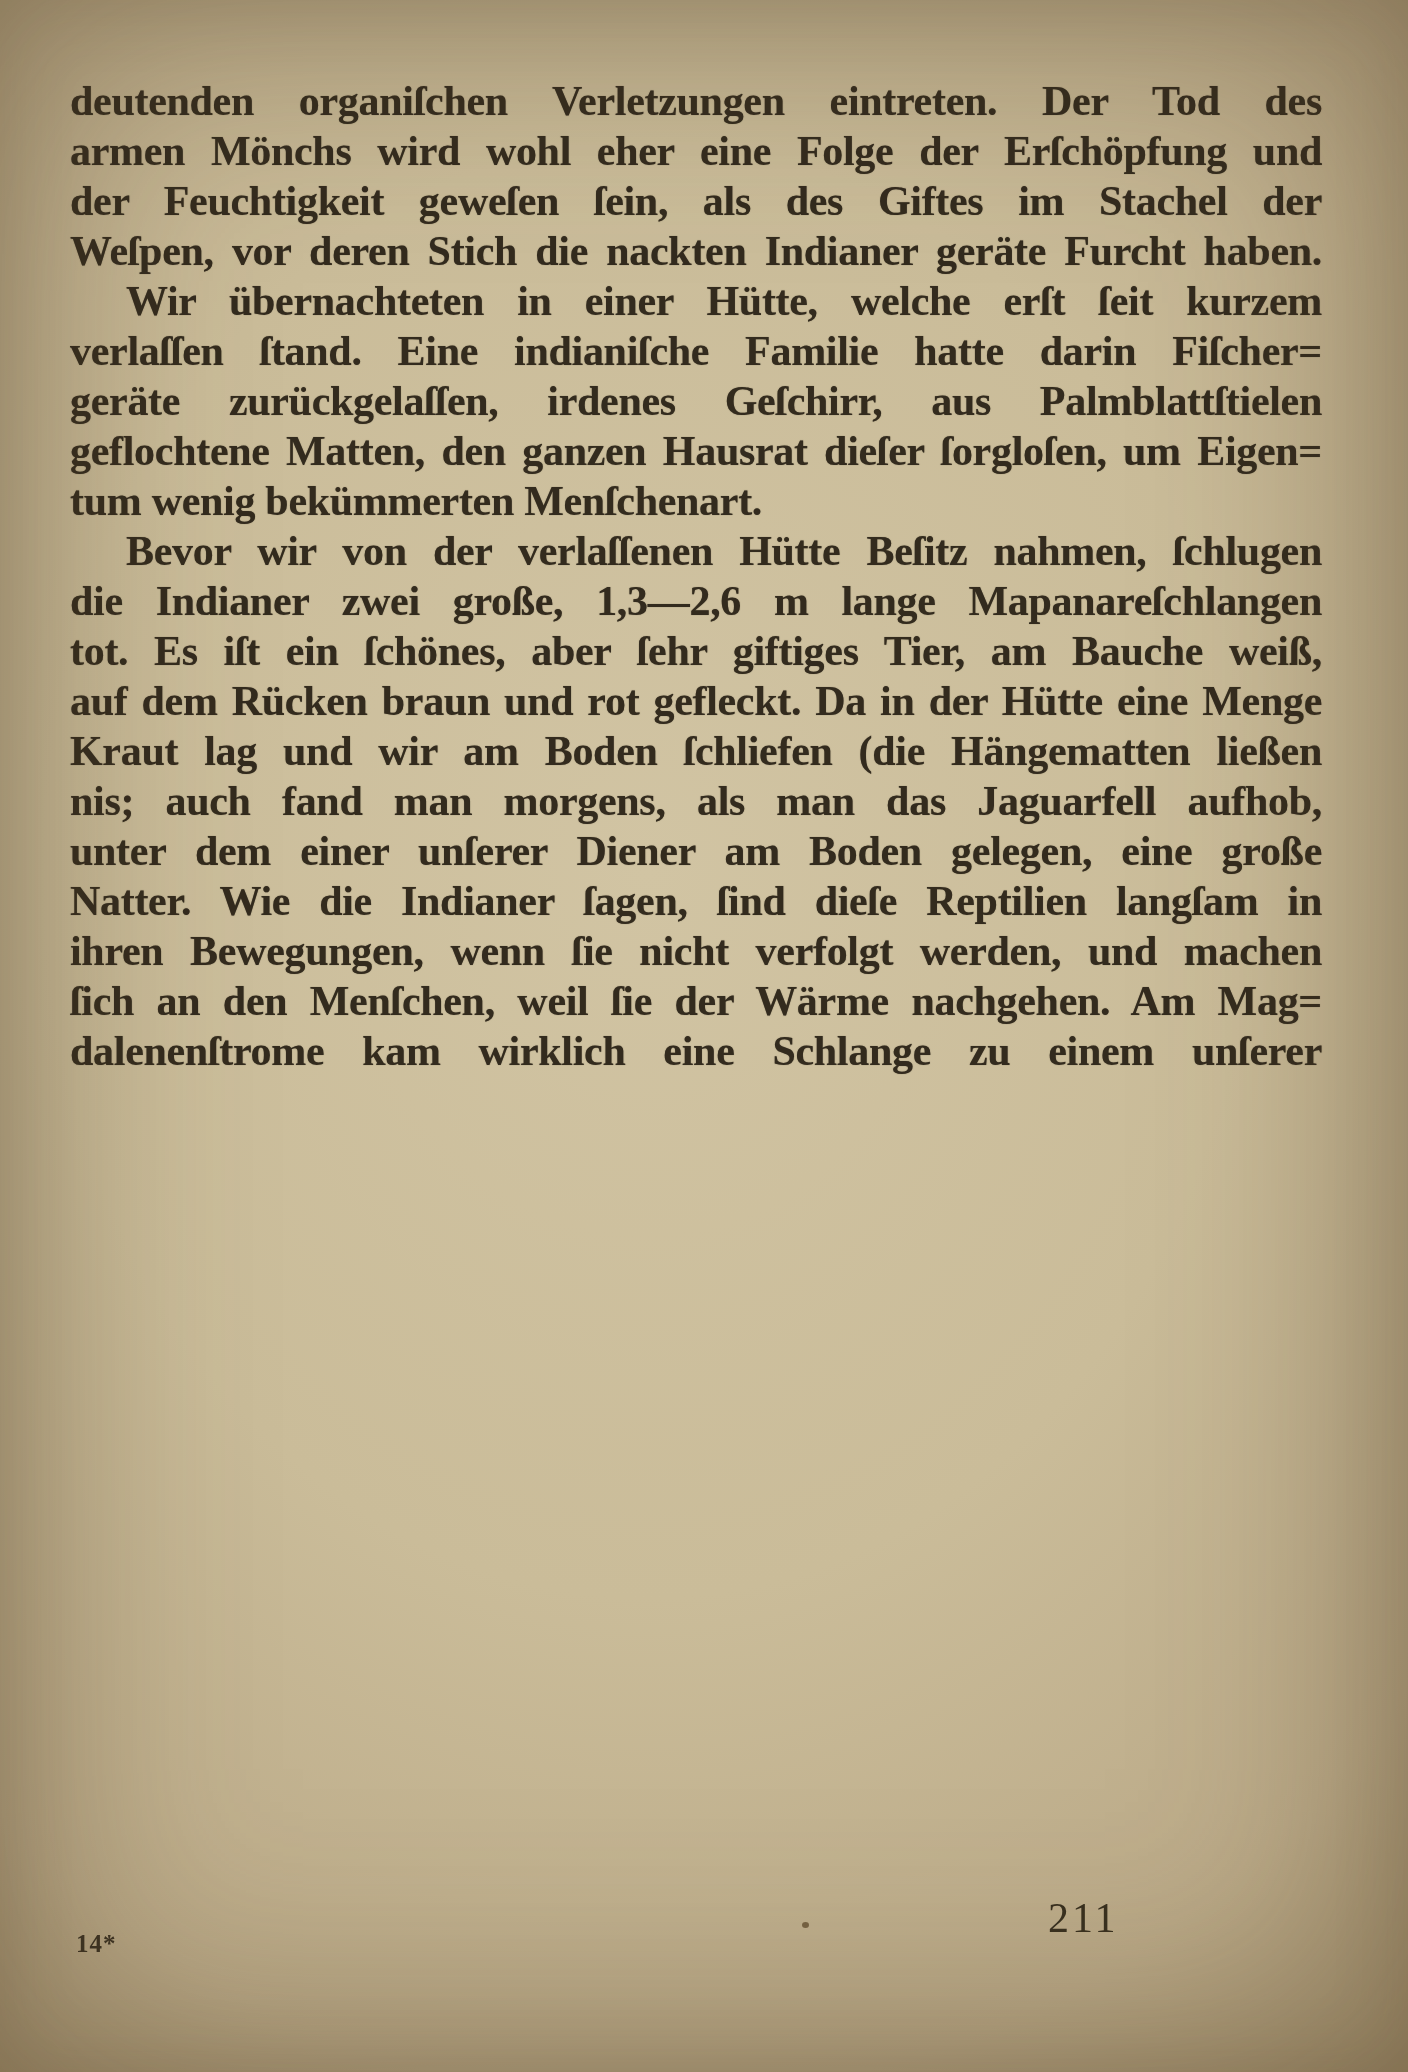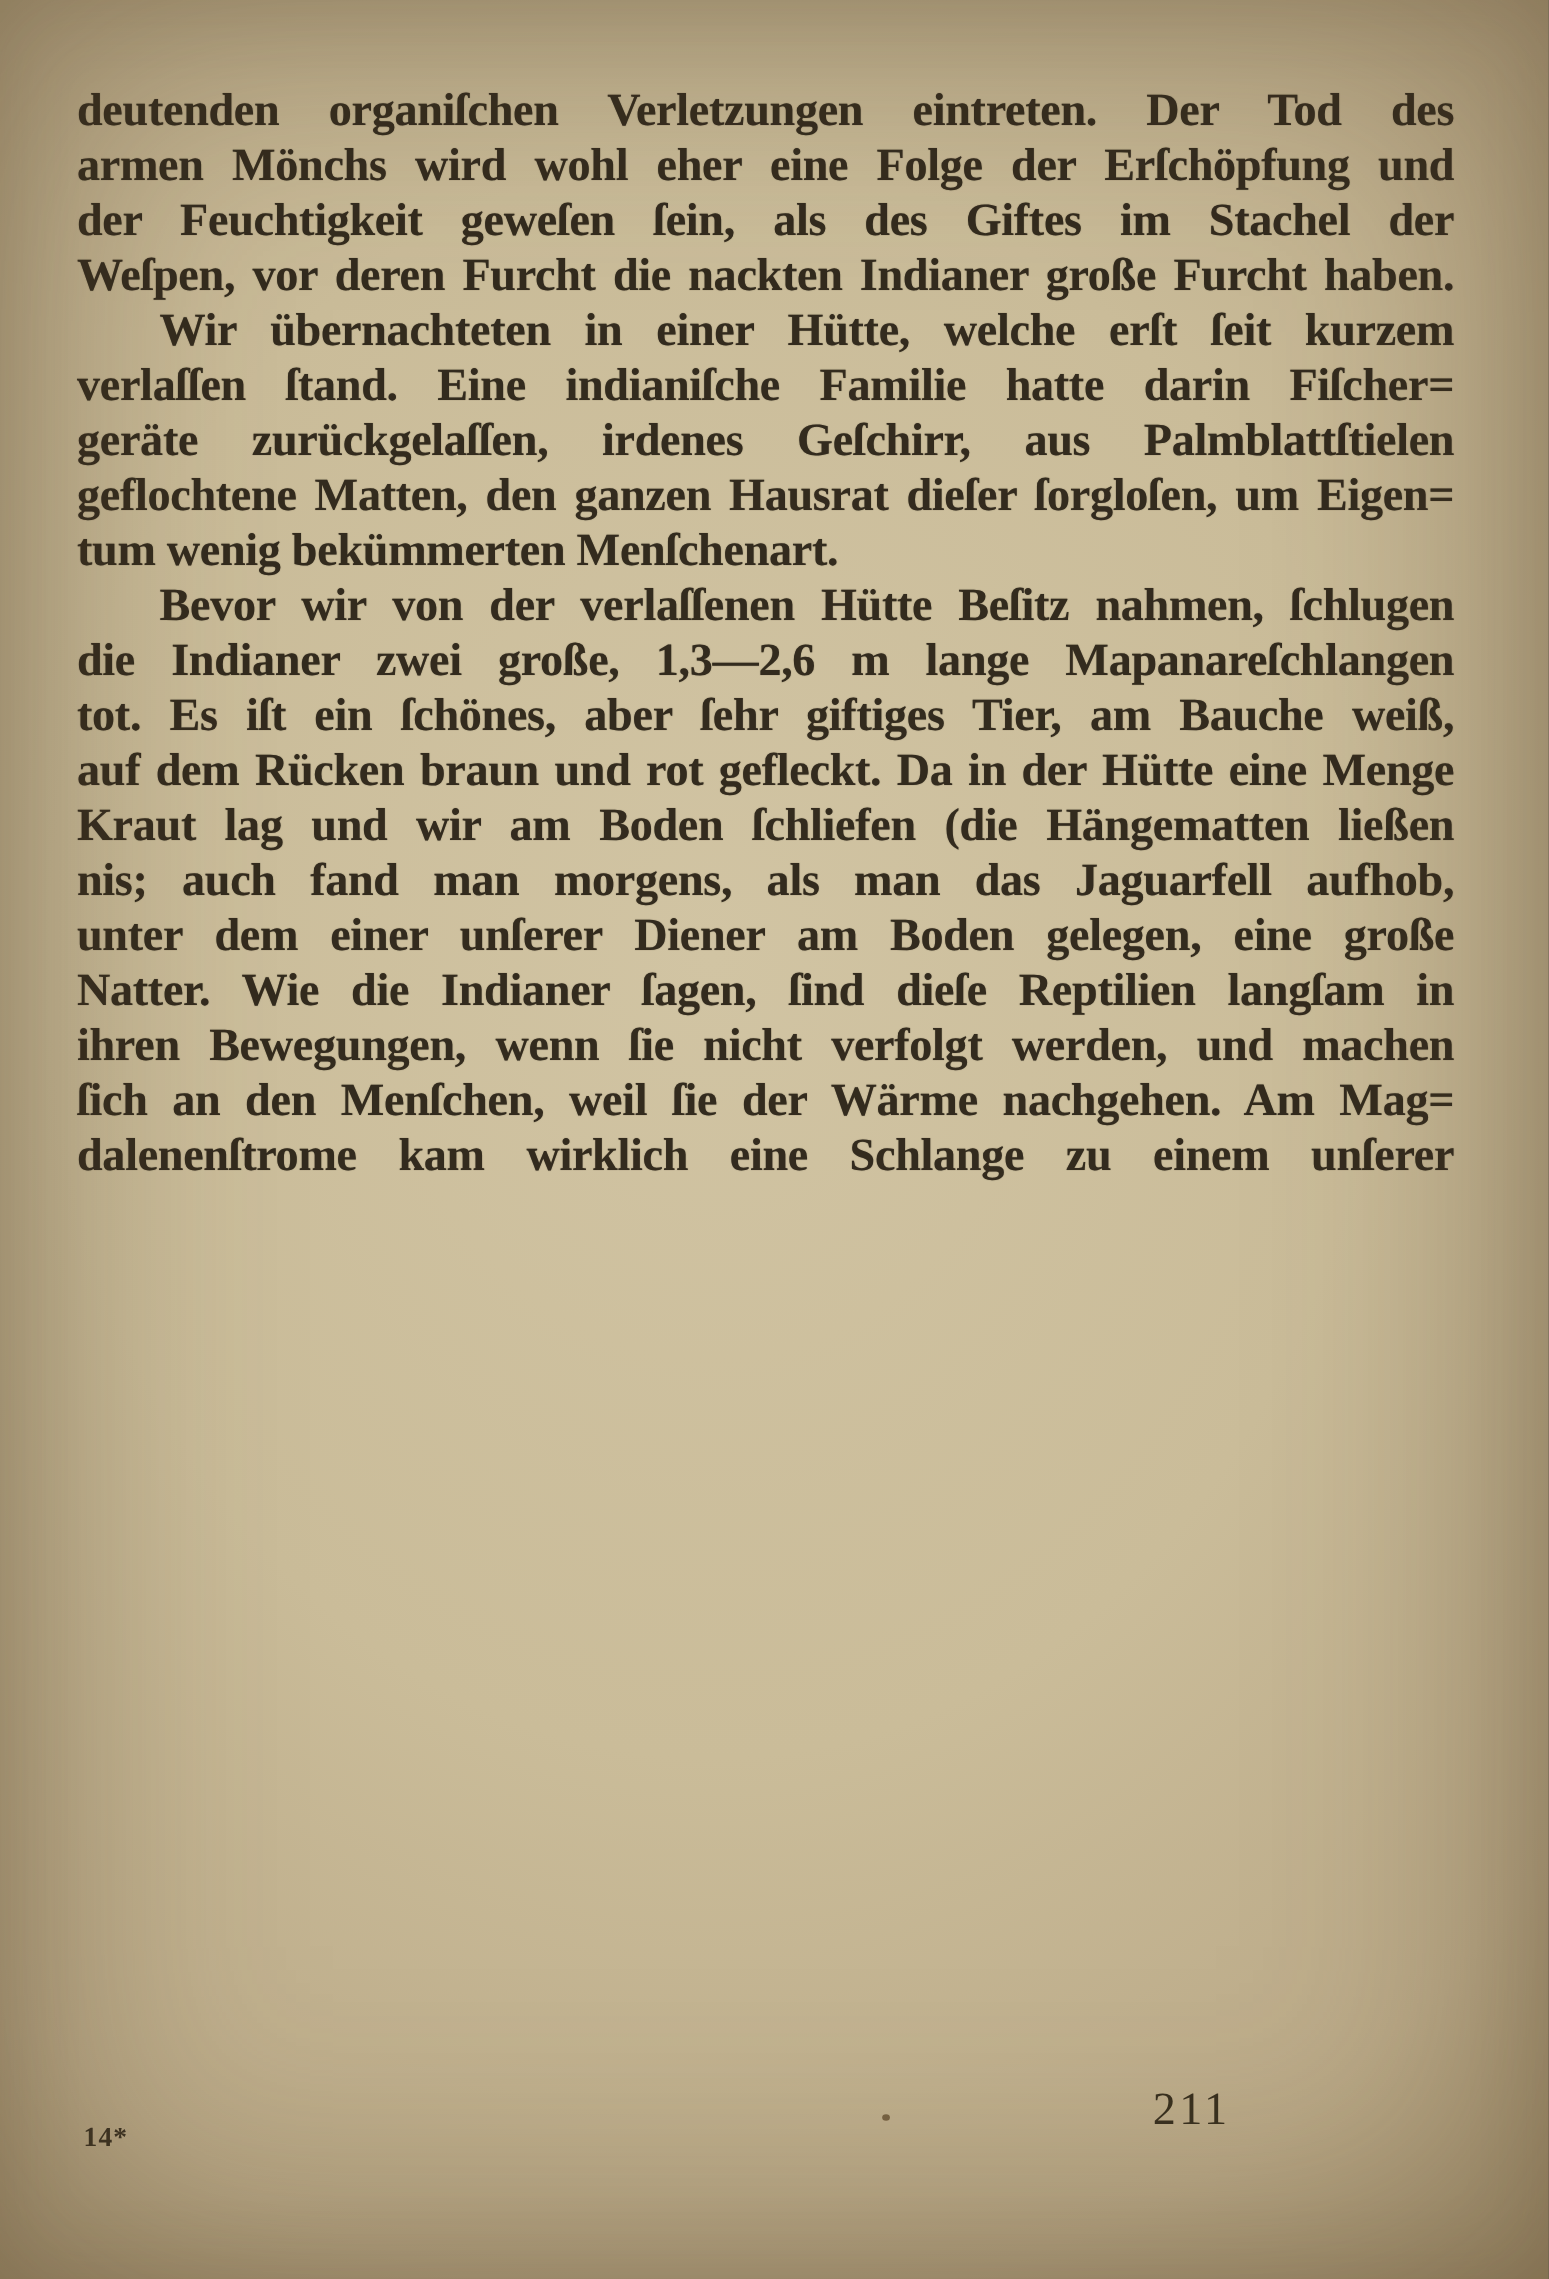--- a/index.html
+++ b/index.html
@@ -28,21 +28,21 @@
     letter-spacing:-0.3px;
     text-shadow:0 0 1px rgba(51,43,30,.55);
   }
   .paragraph{margin:0;padding:0;}
   .line{
     text-align:justify;
     text-align-last:justify;
     white-space:normal;
   }
   .line.short{text-align-last:left;}
-  .line.indent{text-indent:56px;margin-left:19px;}
+  .line.indent{text-indent:56px;}
   .signature{
     position:absolute;left:76px;top:1906px;
     font-size:25px;font-weight:700;color:#3a3122;
     letter-spacing:1px;
     margin-top:24px;
   }
   .page-number{
     position:absolute;left:1048px;top:1894px;
     font-size:42px;font-weight:400;color:#38301f;
     letter-spacing:3px;
@@ -55,21 +55,21 @@
 </style>
 </head>
 <body>
 
 <div class="page">
   <div class="text-block">
       <div class="paragraph">
         <div class="line">deutenden organiſchen Verletzungen eintreten. Der Tod des</div>
         <div class="line">armen Mönchs wird wohl eher eine Folge der Erſchöpfung und</div>
         <div class="line">der Feuchtigkeit geweſen ſein, als des Giftes im Stachel der</div>
-        <div class="line">Weſpen, vor deren Furcht die nackten Indianer große Furcht haben.</div>
+        <div class="line">Weſpen, vor deren Stich die nackten Indianer geräte Furcht haben.</div>
       </div>
       <div class="paragraph">
         <div class="line indent">Wir übernachteten in einer Hütte, welche erſt ſeit kurzem</div>
         <div class="line">verlaſſen ſtand. Eine indianiſche Familie hatte darin Fiſcher=</div>
         <div class="line">geräte zurückgelaſſen, irdenes Geſchirr, aus Palmblattſtielen</div>
         <div class="line">geflochtene Matten, den ganzen Hausrat dieſer ſorgloſen, um Eigen=</div>
         <div class="line short">tum wenig bekümmerten Menſchenart.</div>
       </div>
       <div class="paragraph">
         <div class="line indent">Bevor wir von der verlaſſenen Hütte Beſitz nahmen, ſchlugen</div>

